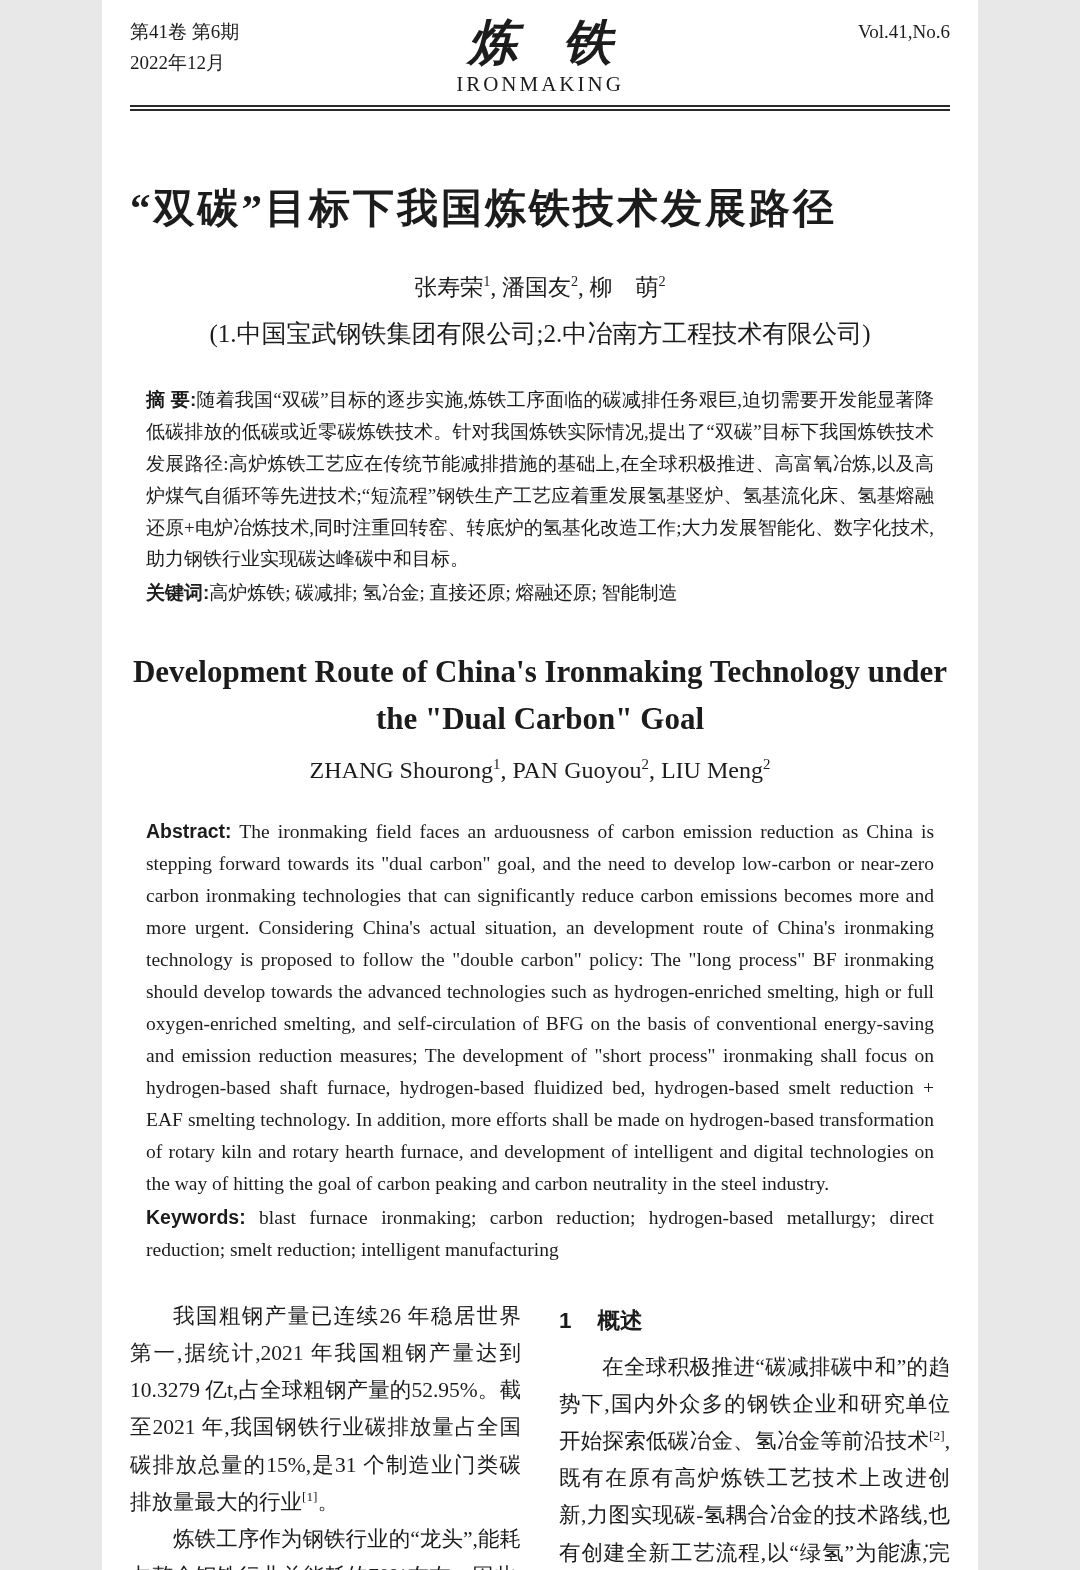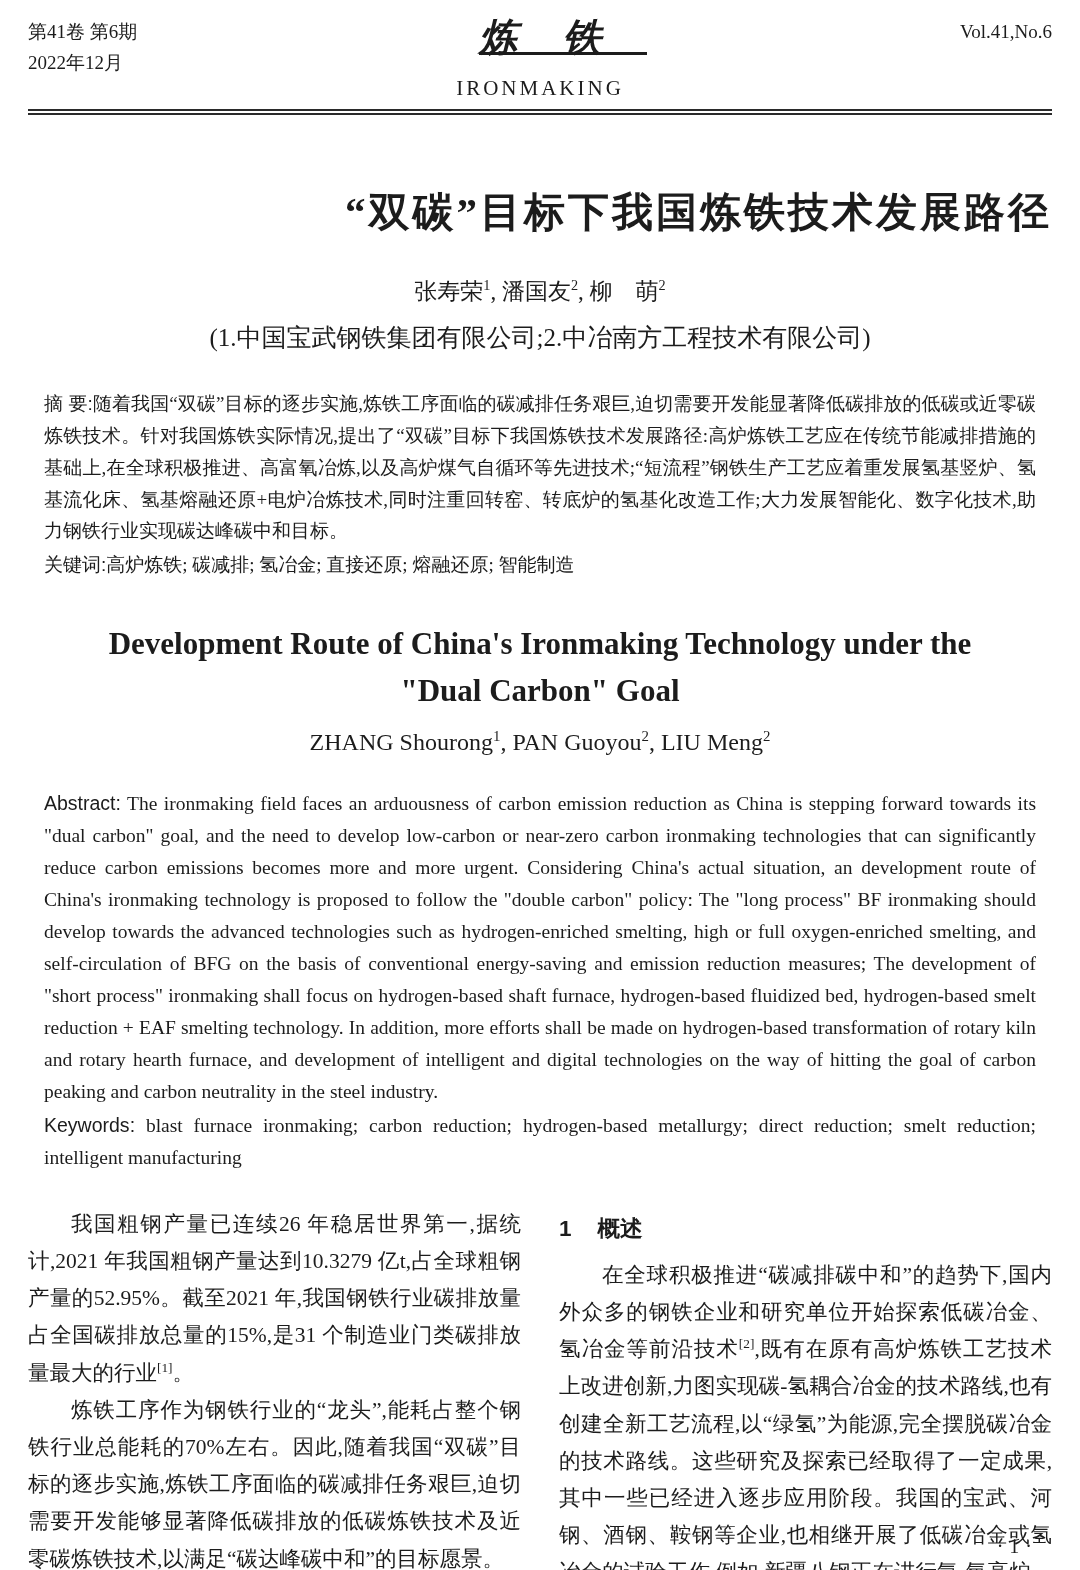--- a/index.html
+++ b/index.html
@@ -1,56 +1,55 @@
 <!DOCTYPE html>
 <html><head>
 <meta charset="utf-8">
 <style>
   * { margin: 0; padding: 0; box-sizing: border-box; }
   html, body { background: #e8e8e8; }
   .page {
     position: relative;
-    width: 1080px; height: 1570px;
+    width: 876px; height: 1570px;
     margin: 0 auto;
     background: #ffffff;
     color: #1c1c1c;
     font-family: "Liberation Serif", "DejaVu Serif", serif;
     padding: 16px 28px 0 28px;
     overflow: hidden;
   }
   
   .journal-header { display: flex; justify-content: space-between; align-items: flex-start; }
   .jh-left, .jh-right { font-size: 19px; line-height: 1.65; width: 250px; }
   .jh-right { text-align: right; }
   .jh-right .wide { word-spacing: 14px; }
   .jh-center { text-align: center; flex: 1; }
   .logo-cn {
-    font-size: 38px; font-weight: bold; font-style: italic;
+    font-size: 49px; font-weight: bold; font-style: italic;
     letter-spacing: 46px; padding-left: 46px; line-height: 1.1;
     font-family: "DejaVu Serif", serif;
-    text-decoration: underline;
   }
-  .logo-en { font-size: 21px; letter-spacing: 3px; margin-top: 18px; }
+  .logo-en { font-size: 21px; letter-spacing: 3px; margin-top: 2px; }
   .double-rule { margin-top: 8px; height: 6px; border-top: 2.5px solid #2a2a2a; border-bottom: 2px solid #2a2a2a; }
   
   .title-cn {
-    margin-top: 70px; text-align: right;
+    margin-top: 70px; text-align: left;
     font-size: 41px; font-weight: bold; letter-spacing: 3px;
   }
   .authors-cn { margin-top: 36px; text-align: center; font-size: 23px; }
   .affil-cn { margin-top: 14px; text-align: center; font-size: 25px; }
   sup { font-size: 0.62em; }
   
   .abs-cn, .kw-cn {
     margin: 34px 16px 0 16px;
     font-size: 19px; line-height: 1.68; text-align: justify;
   }
   .kw-cn { margin-top: 2px; }
   .label-hei {
-    font-weight: normal;
+    font-weight: bold;
     font-family: "Liberation Sans", "DejaVu Sans", sans-serif;
     margin-top: 18px;
   }
   
   .title-en {
     margin: 40px auto 0 auto; max-width: 880px; text-align: center;
     font-size: 31px; font-weight: bold; line-height: 1.5;
   }
   .authors-en { margin-top: 14px; text-align: center; font-size: 24px; }
   .affil-en { margin-top: 10px; text-align: center; font-size: 18.5px; }

